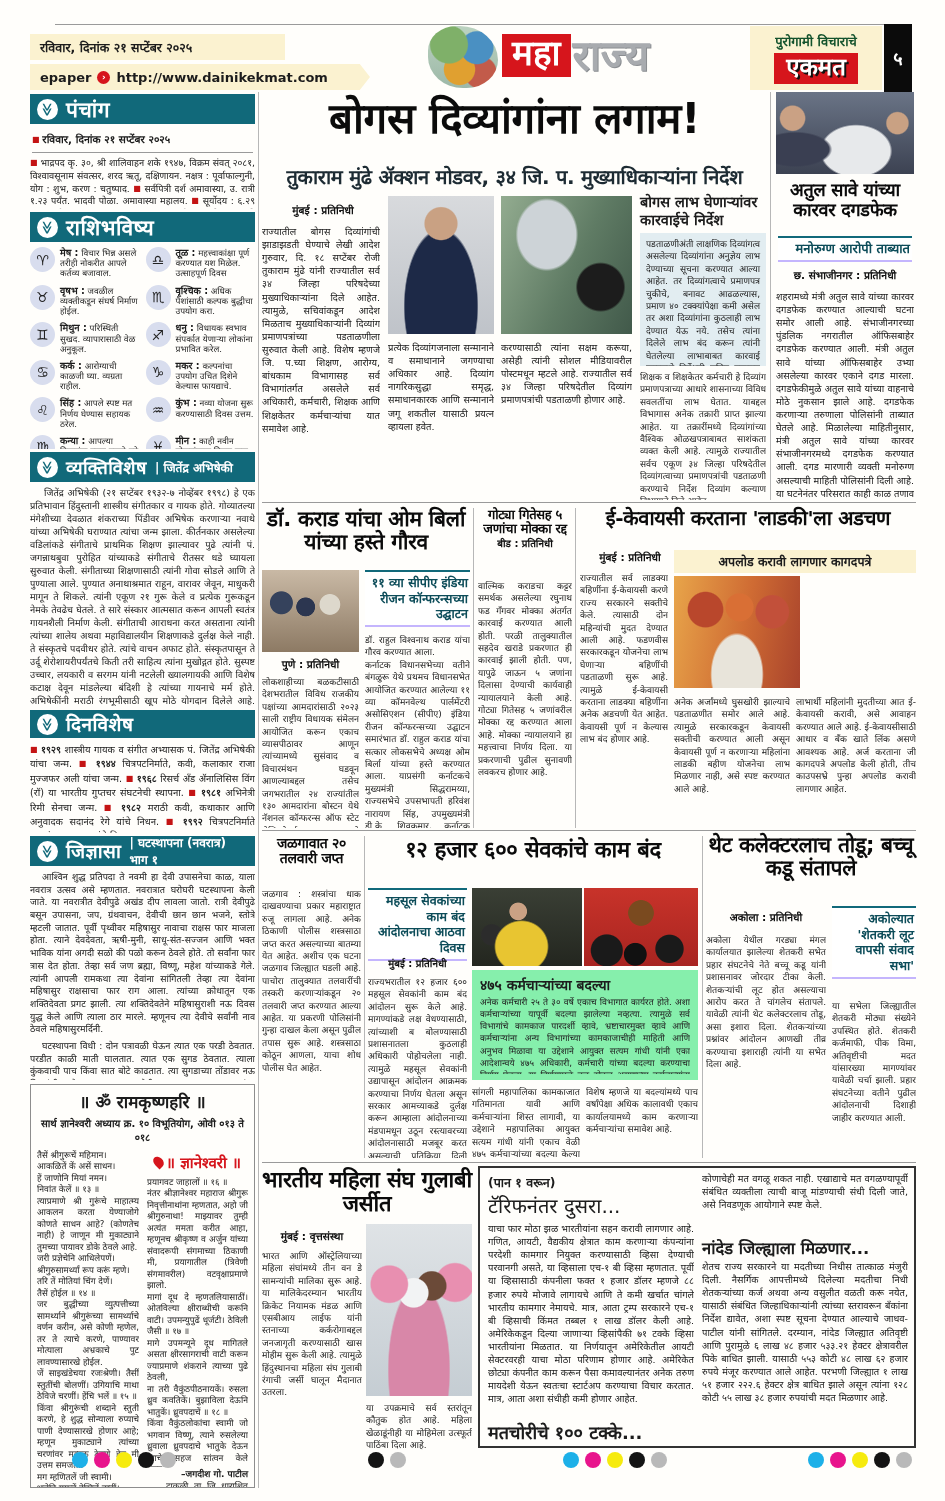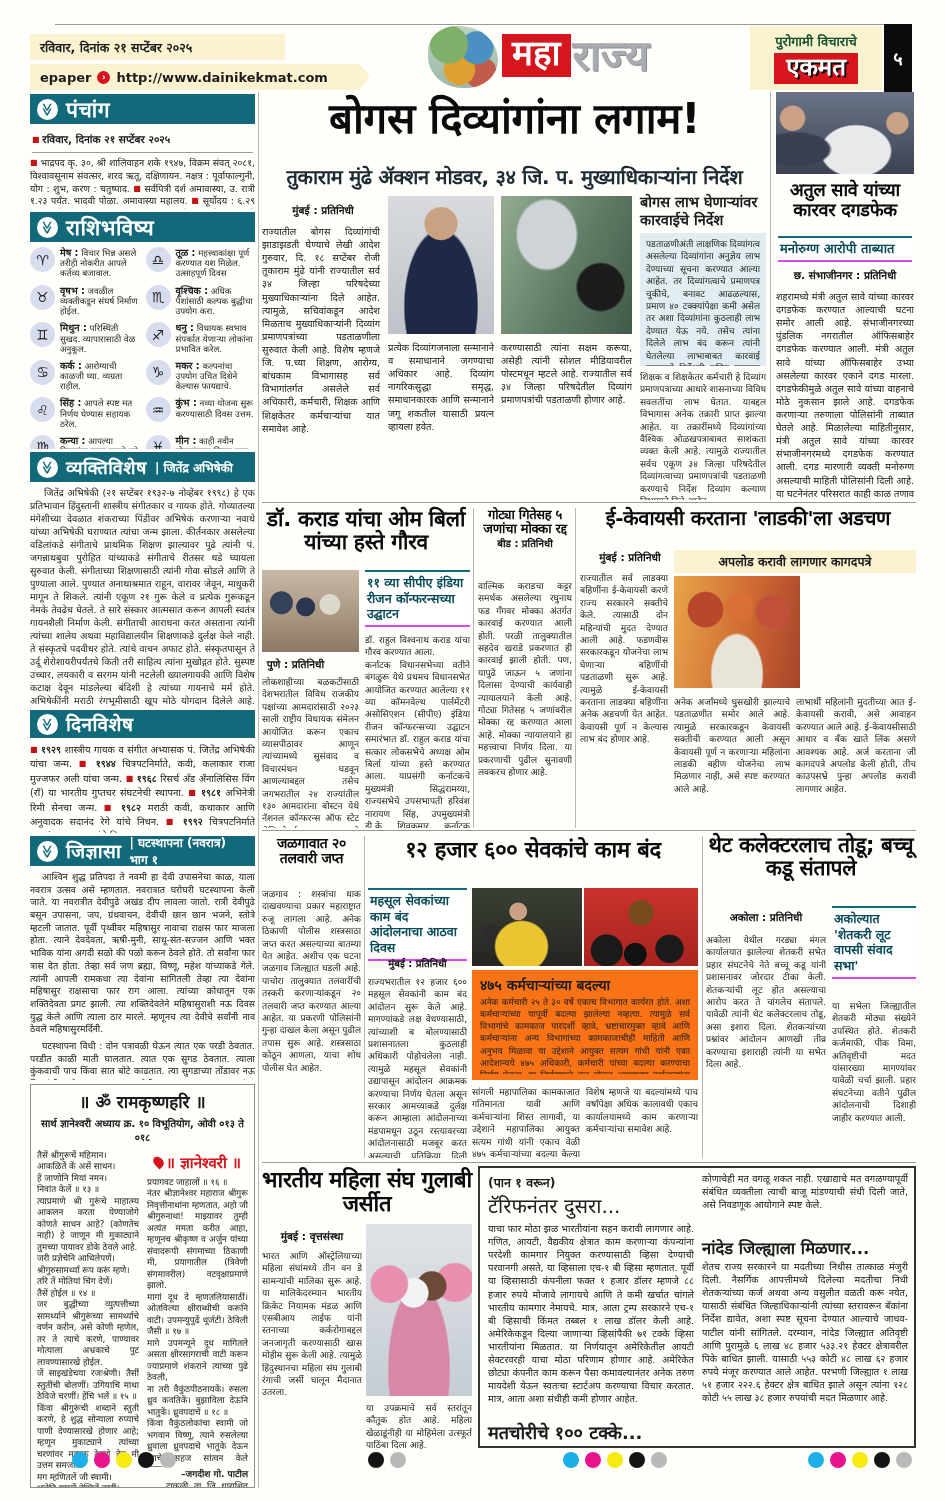--- a/index.html
+++ b/index.html
@@ -3,43 +3,43 @@
 <meta charset="utf-8">
 <style>
   html,body{margin:0;padding:0;background:#e9e9e9;}
   #page{position:relative;width:945px;height:1501px;background:#fffefb;margin:0 auto;
         font-family:"DejaVu Sans",sans-serif;color:#1c1c1c;overflow:hidden;}
   .ab{position:absolute;}
   .bt{font-size:9.5px;line-height:1.38;text-align:justify;overflow:hidden;color:#202020;}
   .bt p{margin:0 0 4px 0;text-indent:12px;}
   .hl{font-weight:800;color:#0b0b0b;text-align:center;line-height:1.1;letter-spacing:-.3px;}
   .byl{font-weight:700;font-size:10.5px;text-align:center;color:#111;}
-  .kick{font-weight:700;color:#0c4c59;text-align:left;border-top:2px solid #11697a;
-        border-bottom:2px solid #d946ef;padding:3px 2px;line-height:1.25;background:#fff;}
+  .kick{font-weight:700;color:#0c4c59;text-align:right;border-top:2px solid #11697a;
+        border-bottom:2px solid #c4b5fd;padding:3px 2px;line-height:1.25;background:#fff;}
   .sec{background:#11697a;color:#fff;display:flex;align-items:center;gap:8px;padding:0 7px;}
   .sec b{font-size:21px;letter-spacing:.5px;}
   .sec small{font-size:12px;font-weight:700;}
   .circ{width:21px;height:21px;border-radius:50%;background:#fff;color:#11697a;flex:0 0 21px;
         display:flex;align-items:center;justify-content:center;}
   .circ i{display:inline-block;transform:rotate(90deg);font-style:normal;font-weight:900;font-size:13px;line-height:1;}
   .rb::before{content:"■ ";color:#c41414;font-size:8px;vertical-align:1px;}
   .cream{background:#fbf2d0;}
   .vr{background:#b7b7b7;width:1px;}
   .hrule{background:#9a9a9a;height:1px;}
   .ph{background:#cfcfcf;overflow:hidden;}
   .verse{font-size:8.7px;line-height:1.32;white-space:pre-line;text-align:justify;overflow:hidden;}
   .dot{width:16px;height:16px;border-radius:50%;position:absolute;top:1452px;}
   .zi{display:flex;gap:5px;margin:0 0 6px 0;}
   .zi .zic{width:25px;height:25px;border-radius:50%;background:#d8ddee;color:#222;flex:0 0 25px;
         display:flex;align-items:center;justify-content:center;font-size:14px;}
   .zi p{margin:0;font-size:8.6px;line-height:1.18;text-align:left;}
   .zi p b{font-size:9.6px;}
   .dv{font-size:9.6px;line-height:1.5;text-align:justify;}
   .boxpanel{background:#e2edf1;padding:5px 6px;}
-  .graybox{background:#f97316;padding:5px 8px;}
+  .graybox{background:#86efac;padding:5px 8px;}
   .jr{border:2px solid #333;}
 </style>
 </head>
 <body>
 
 <div id="page">
 
   <div class="ab hrule" style="left:55px;top:24px;width:835px;"></div>
   <div class="ab cream" style="left:30px;top:34px;width:255px;height:26px;display:flex;align-items:center;padding-left:10px;box-sizing:border-box;font-weight:700;font-size:12.5px;">रविवार, दिनांक २१ सप्टेंबर २०२५</div>
   <div class="ab cream" style="left:30px;top:64px;width:340px;height:26px;display:flex;align-items:center;gap:6px;padding-left:10px;box-sizing:border-box;clip-path:polygon(0 0,97% 0,100% 50%,97% 100%,0 100%);">
@@ -240,21 +240,21 @@
   <div class="ab bt" style="left:776px;top:290px;width:138px;height:210px;">शहरामध्ये मंत्री अतुल सावे यांच्या कारवर दगडफेक करण्यात आल्याची घटना समोर आली आहे. संभाजीनगरच्या पुंडलिक नगरातील ऑफिसबाहेर दगडफेक करण्यात आली. मंत्री अतुल सावे यांच्या ऑफिसबाहेर उभ्या असलेल्या कारवर एकाने दगड मारला. दगडफेकीमुळे अतुल सावे यांच्या वाहनाचे मोठे नुकसान झाले आहे. दगडफेक करणाऱ्या तरुणाला पोलिसांनी ताब्यात घेतले आहे. मिळालेल्या माहितीनुसार, मंत्री अतुल सावे यांच्या कारवर संभाजीनगरमध्ये दगडफेक करण्यात आली. दगड मारणारी व्यक्ती मनोरुग्ण असल्याची माहिती पोलिसांनी दिली आहे. या घटनेनंतर परिसरात काही काळ तणाव निर्माण झाला होता. या प्रकरणी पुढील तपास पोलीस करत आहेत.</div>
 
   <div class="ab hrule" style="left:262px;top:502px;width:654px;"></div>
 
   <div class="ab hl" style="left:262px;top:508px;width:208px;font-size:21px;">डॉ. कराड यांचा ओम बिर्ला यांच्या हस्ते गौरव</div>
   <div class="ab ph" style="left:262px;top:570px;width:97px;height:82px;background:
       radial-gradient(circle at 20% 40%,#35425c 0 12%,transparent 13%),
       radial-gradient(circle at 45% 45%,#2c3650 0 13%,transparent 14%),
       radial-gradient(circle at 70% 42%,#ddd8cc 0 12%,transparent 13%),
       linear-gradient(#c9b9a5,#8d7a64);"></div>
-  <div class="ab byl" style="left:247px;top:657px;width:97px;">पुणे : प्रतिनिधी</div>
+  <div class="ab byl" style="left:262px;top:657px;width:97px;">पुणे : प्रतिनिधी</div>
   <div class="ab bt" style="left:262px;top:676px;width:97px;height:152px;font-size:9px;">लोकशाहीच्या बळकटीसाठी देशभरातील विविध राजकीय पक्षांच्या आमदारांसाठी २०२३ साली राष्ट्रीय विधायक संमेलन आयोजित करून एकाच व्यासपीठावर आणून त्यांच्यामध्ये सुसंवाद व विचारमंथन घडवून आणल्याबद्दल तसेच जगभरातील २४ राज्यांतील १३० आमदारांना बोस्टन येथे नॅशनल कॉन्फरन्स ऑफ स्टेट लेजिस्लेटर्स २०२५ मध्ये इंटरनॅशनल कपॅसिटी एन्हान्समेंट प्रोग्राममध्ये सहभागी करण्यासाठी अत्यंत अमूल्य कार्य केल्याबद्दल एमआयटीचे संस्थापक</div>
   <div class="ab kick" style="left:365px;top:570px;width:105px;font-size:12.5px;box-sizing:border-box;">११ व्या सीपीए इंडिया रीजन कॉन्फरन्सच्या उद्घाटन</div>
   <div class="ab bt" style="left:365px;top:634px;width:105px;height:194px;font-size:9px;white-space:pre-line;">डॉ. राहुल विश्वनाथ कराड यांचा गौरव करण्यात आला.
 कर्नाटक विधानसभेच्या वतीने बंगळुरू येथे प्रथमच विधानसभेत आयोजित करण्यात आलेल्या ११ व्या कॉमनवेल्थ पार्लमेंटरी असोसिएशन (सीपीए) इंडिया रीजन कॉन्फरन्सच्या उद्घाटन समारंभात डॉ. राहुल कराड यांचा सत्कार लोकसभेचे अध्यक्ष ओम बिर्ला यांच्या हस्ते करण्यात आला. याप्रसंगी कर्नाटकचे मुख्यमंत्री सिद्धरामय्या, राज्यसभेचे उपसभापती हरिवंश नारायण सिंह, उपमुख्यमंत्री डी.के. शिवकुमार, कर्नाटक विधान परिषदेचे अध्यक्ष बसवराज होरट्टी आणि कर्नाटक विधानसभेचे सभापती यू. टी. खादर उपस्थित होते.</div>
 
   <div class="ab vr" style="left:473px;top:508px;height:320px;"></div>
   <div class="ab hl" style="left:478px;top:508px;width:94px;font-size:13px;">गोट्या गितेसह ५ जणांचा मोक्का रद्द</div>
   <div class="ab byl" style="left:478px;top:536px;width:94px;font-size:10px;">बीड : प्रतिनिधी</div>
   <div class="ab bt" style="left:478px;top:580px;width:94px;height:248px;font-size:9px;">वाल्मिक कराडचा कट्टर समर्थक असलेल्या रघुनाथ फड गँगवर मोक्का अंतर्गत कारवाई करण्यात आली होती. परळी तालुक्यातील सहदेव खराडे प्रकरणात ही कारवाई झाली होती. पण, यापुढे जाऊन ५ जणांना दिलासा देण्याची कार्यवाही न्यायालयाने केली आहे. गोट्या गितेसह ५ जणांवरील मोक्का रद्द करण्यात आला आहे. मोक्का न्यायालयाने हा महत्त्वाचा निर्णय दिला. या प्रकरणाची पुढील सुनावणी लवकरच होणार आहे.</div>
 

